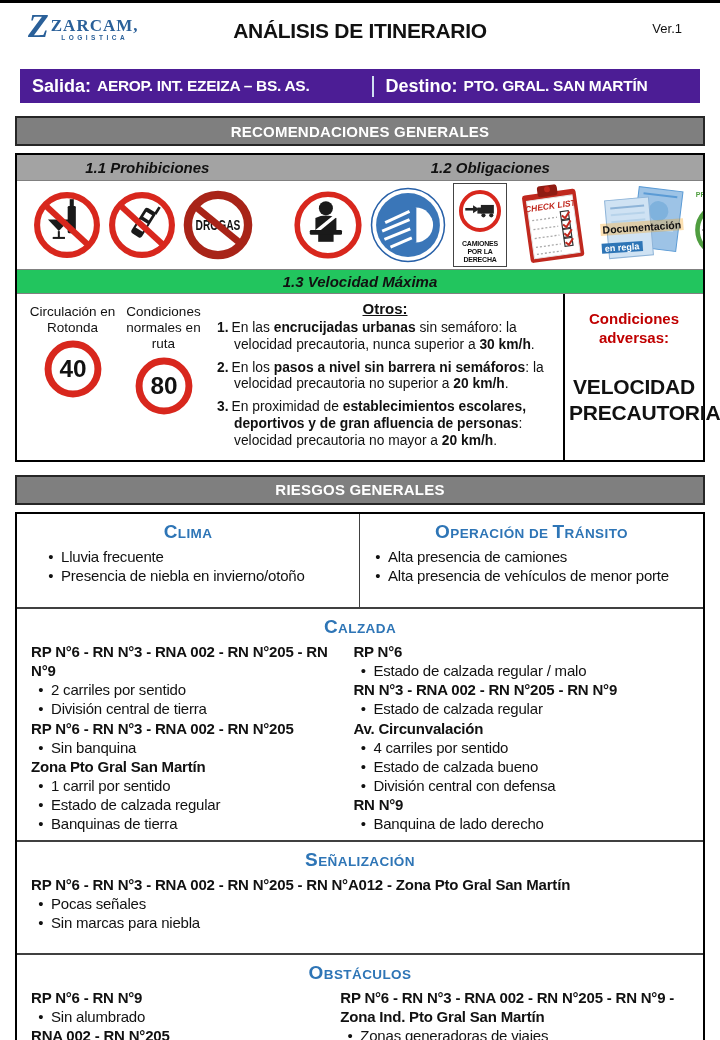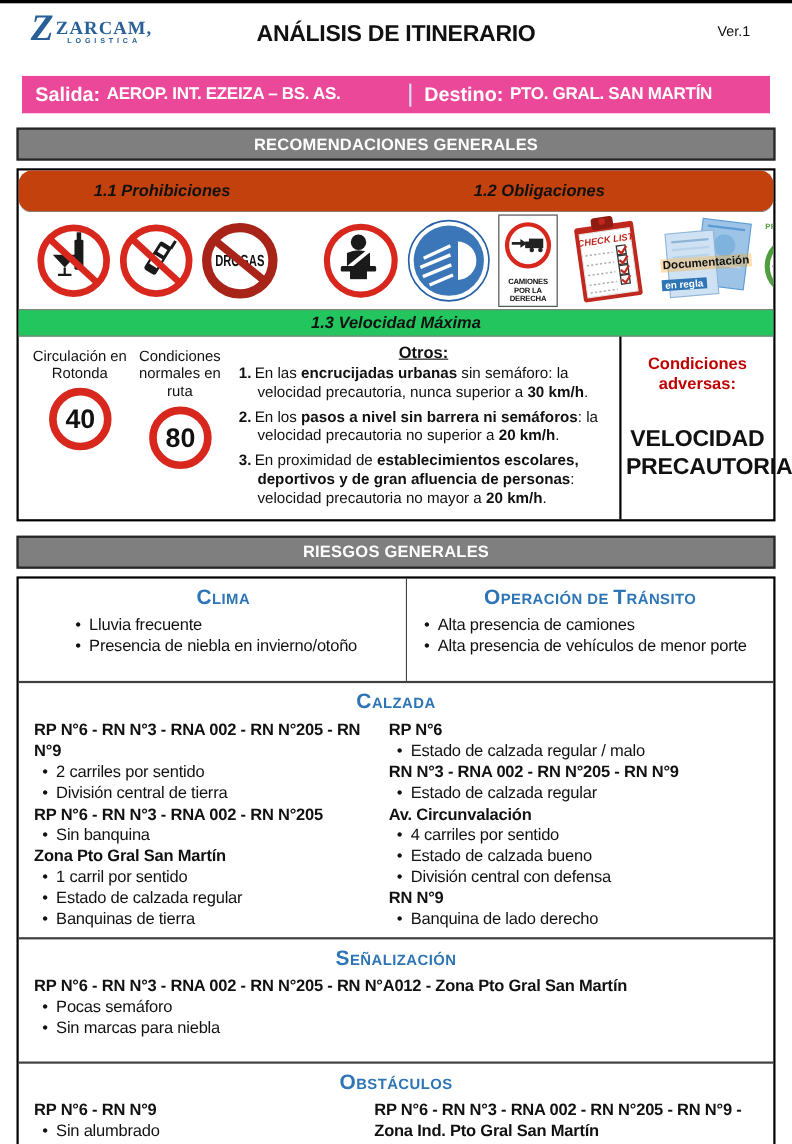--- a/index.html
+++ b/index.html
@@ -14,34 +14,34 @@
     font-size:34px; line-height:30px; margin-right:2px; }
   .logo-texts { padding-top:7px; }
   .logo-name { font-family:"Liberation Serif", serif; font-weight:bold; font-size:17px;
     letter-spacing:1px; display:block; line-height:16px; }
   .logo-sub { font-size:6.5px; font-weight:bold; letter-spacing:3.5px; display:block; text-align:center; }
   .hdr-title { position:absolute; left:0; right:0; top:16px; text-align:center;
     font-size:21px; font-weight:bold; letter-spacing:-0.3px; }
   .hdr-ver { position:absolute; right:38px; top:18px; font-size:13px; }
 
   
-  .route { display:flex; margin:8px 20px 0 20px; height:34px; background:#ec4899;align-items:center; }
+  .route { display:flex; margin:8px 20px 0 20px; height:34px; background:#4c1d95;align-items:center; }
   .route-cell { display:flex; align-items:center; padding-left:12px; color:#fff; white-space:nowrap; }
   .route-cell.salida { width:52%; border-right:2px solid #cfe0f1; }
   .route-label { font-size:18px; font-weight:bold; margin-right:6px; }
   .route-value { font-size:15.5px; font-weight:bold; letter-spacing:-0.3px; }
 
   
   .secbar { margin:13px 15px 0 15px; height:30px; background:#7f7f7f; border:2px solid #262626;
     color:#fff; font-weight:bold; font-size:15px; display:flex; align-items:center; justify-content:center;
     letter-spacing:0.2px; }
 
   
   .recs { margin:7px 15px 0 15px; border:2px solid #000; }
-  .subhead-row { display:flex; background:#c2410c; border-bottom:1px solid #808080; height:38px;border-radius:12px; }
+  .subhead-row { display:flex; background:#a3a3a3; border-bottom:1px solid #808080; height:26px; }
   .subhead { font-size:15px; font-weight:bold; font-style:italic; display:flex; align-items:center; justify-content:center; }
   .subhead.p { width:38%; }
   .subhead.o { width:62%; }
   .icons-row { height:88px; display:flex; align-items:center; padding:2px 6px 2px 16px; gap:7px; overflow:hidden; }
   .icon-gap { width:26px; flex:0 0 auto; }
   .icon-box { flex:0 0 auto; display:flex; flex-direction:column; align-items:center; justify-content:center; }
 
   .camiones-sign { width:58px; height:84px; border:1.5px solid #444; background:#fff; text-align:center; padding-top:2px; }
   .camiones-label { font-size:7px; font-weight:bold; line-height:1.15; letter-spacing:-0.2px; }
 
@@ -66,21 +66,21 @@
   .otros-item { font-size:13.8px; line-height:1.22; margin:0 0 6px 0; padding-left:17px; text-indent:-17px; }
   .otros-item b.num { margin-right:3px; }
   .adversas-col { width:140px; border-left:2px solid #000; text-align:center; padding:16px 4px 0 4px; }
   .adversas-title { color:#c00000; font-weight:bold; font-size:15px; line-height:1.25; }
   .adversas-value { color:#111; font-weight:bold; font-size:21px; line-height:1.25; margin-top:26px; letter-spacing:-0.2px; }
 
   
   .risks { margin:7px 15px 0 15px; border:2px solid #000; border-bottom-width:2px; }
   .risk-row { border-top:2px solid #404040; }
   .risk-row:first-child { border-top:none; }
-  .two-cols { display:flex;padding-left:20px; }
+  .two-cols { display:flex; }
   .cell { padding:4px 8px 4px 8px; }
   .cell.clima { width:50%; border-right:1.5px solid #404040; min-height:93px; }
   .cell.transito { width:50%; min-height:93px; }
   .sc-title { text-align:center; margin:3px 0 4px 0; letter-spacing:0.4px; }
   .sc-big { font-size:19px; font-weight:bold; color:#2e75b6; }
   .sc-small { font-size:13.5px; font-weight:bold; color:#2e75b6; }
   .li-row { display:flex; font-size:15px; line-height:1.28; }
   .li-dot { width:20px; text-align:center; flex:0 0 auto; }
   .li-text { flex:1; letter-spacing:-0.2px; }
   .indent-lists .li-row { padding-left:16px; }
@@ -406,21 +406,21 @@
         </div>
     </div>
   </div>
 
   <div class="risk-row senal-row">
     <div class="sc-title"><span class="sc-big">S</span><span class="sc-small">E</span><span class="sc-small">Ñ</span><span class="sc-small">A</span><span class="sc-small">L</span><span class="sc-small">I</span><span class="sc-small">Z</span><span class="sc-small">A</span><span class="sc-small">C</span><span class="sc-small">I</span><span class="sc-small">Ó</span><span class="sc-small">N</span></div>
     <div>
         <div class="blk-h">RP N°6 - RN N°3 - RNA 002 - RN N°205 - RN N°A012 - Zona Pto Gral San Martín</div>
         <div class="li-row">
           <span class="li-dot">•</span>
-          <span class="li-text">Pocas semáforo</span>
+          <span class="li-text">Pocas señales</span>
         </div>
         <div class="li-row">
           <span class="li-dot">•</span>
           <span class="li-text">Sin marcas para niebla</span>
         </div>
       </div>
   </div>
 
   <div class="risk-row obst-row">
     <div class="sc-title"><span class="sc-big">O</span><span class="sc-small">B</span><span class="sc-small">S</span><span class="sc-small">T</span><span class="sc-small">Á</span><span class="sc-small">C</span><span class="sc-small">U</span><span class="sc-small">L</span><span class="sc-small">O</span><span class="sc-small">S</span></div>

